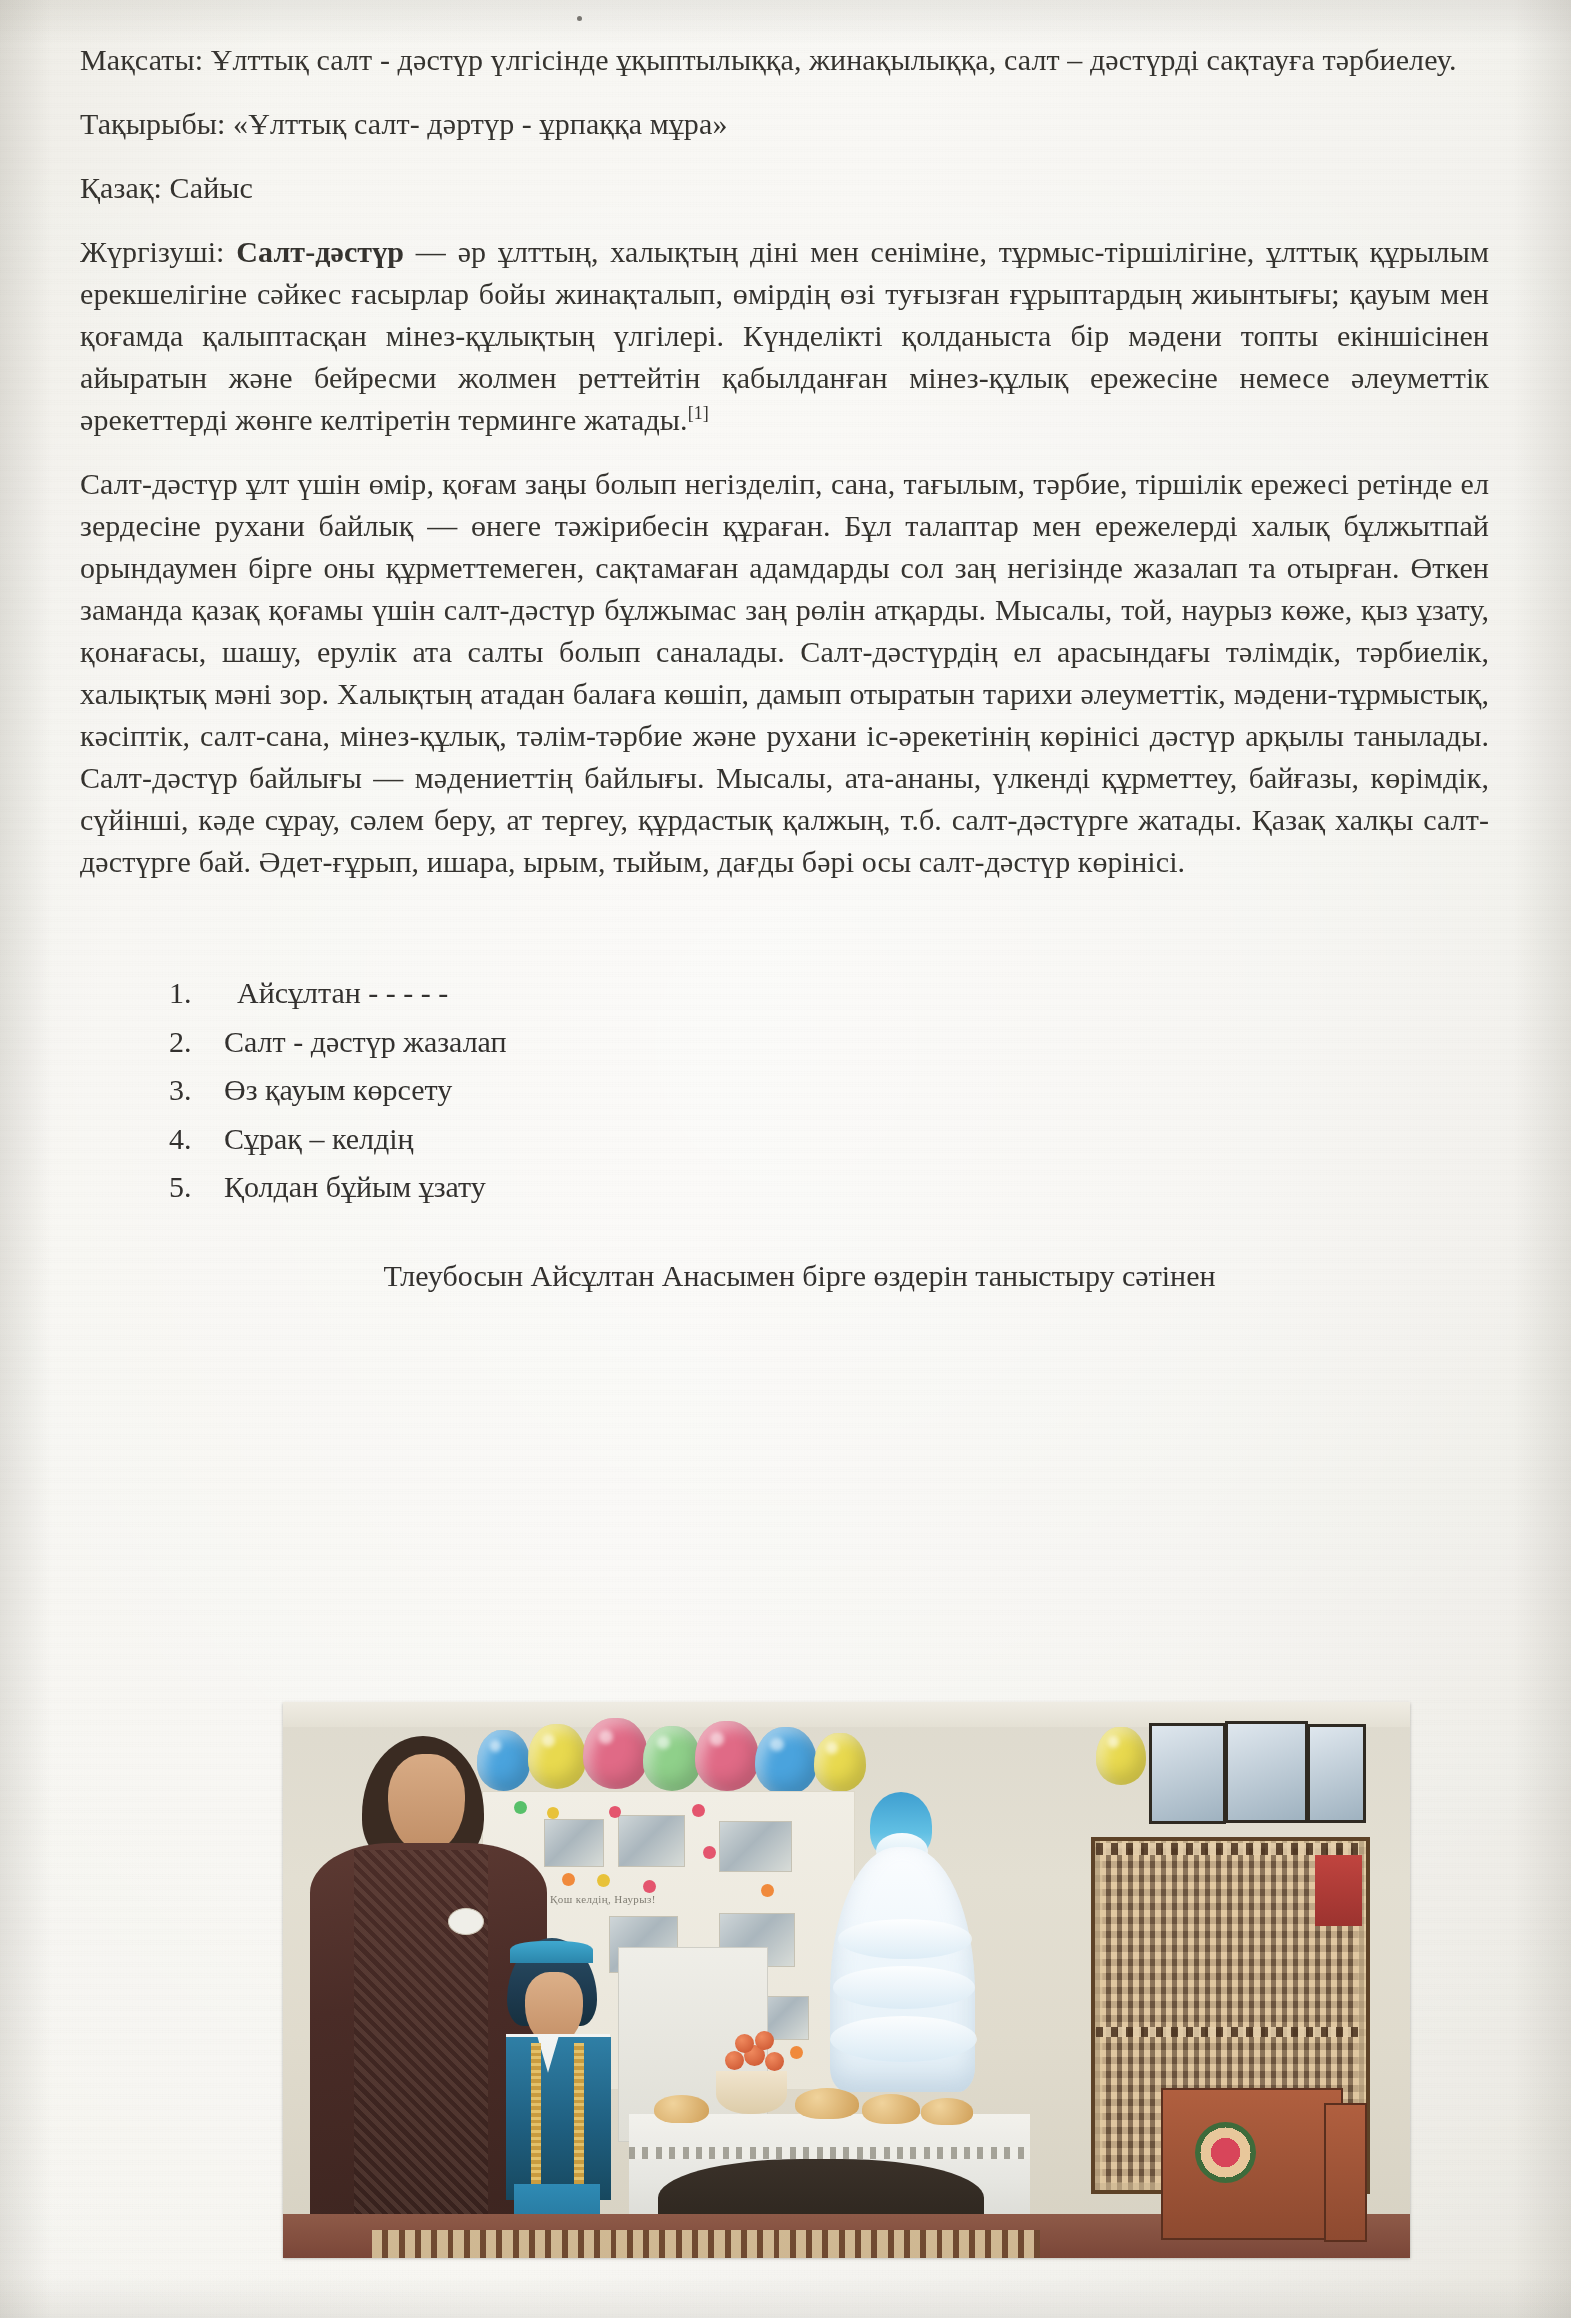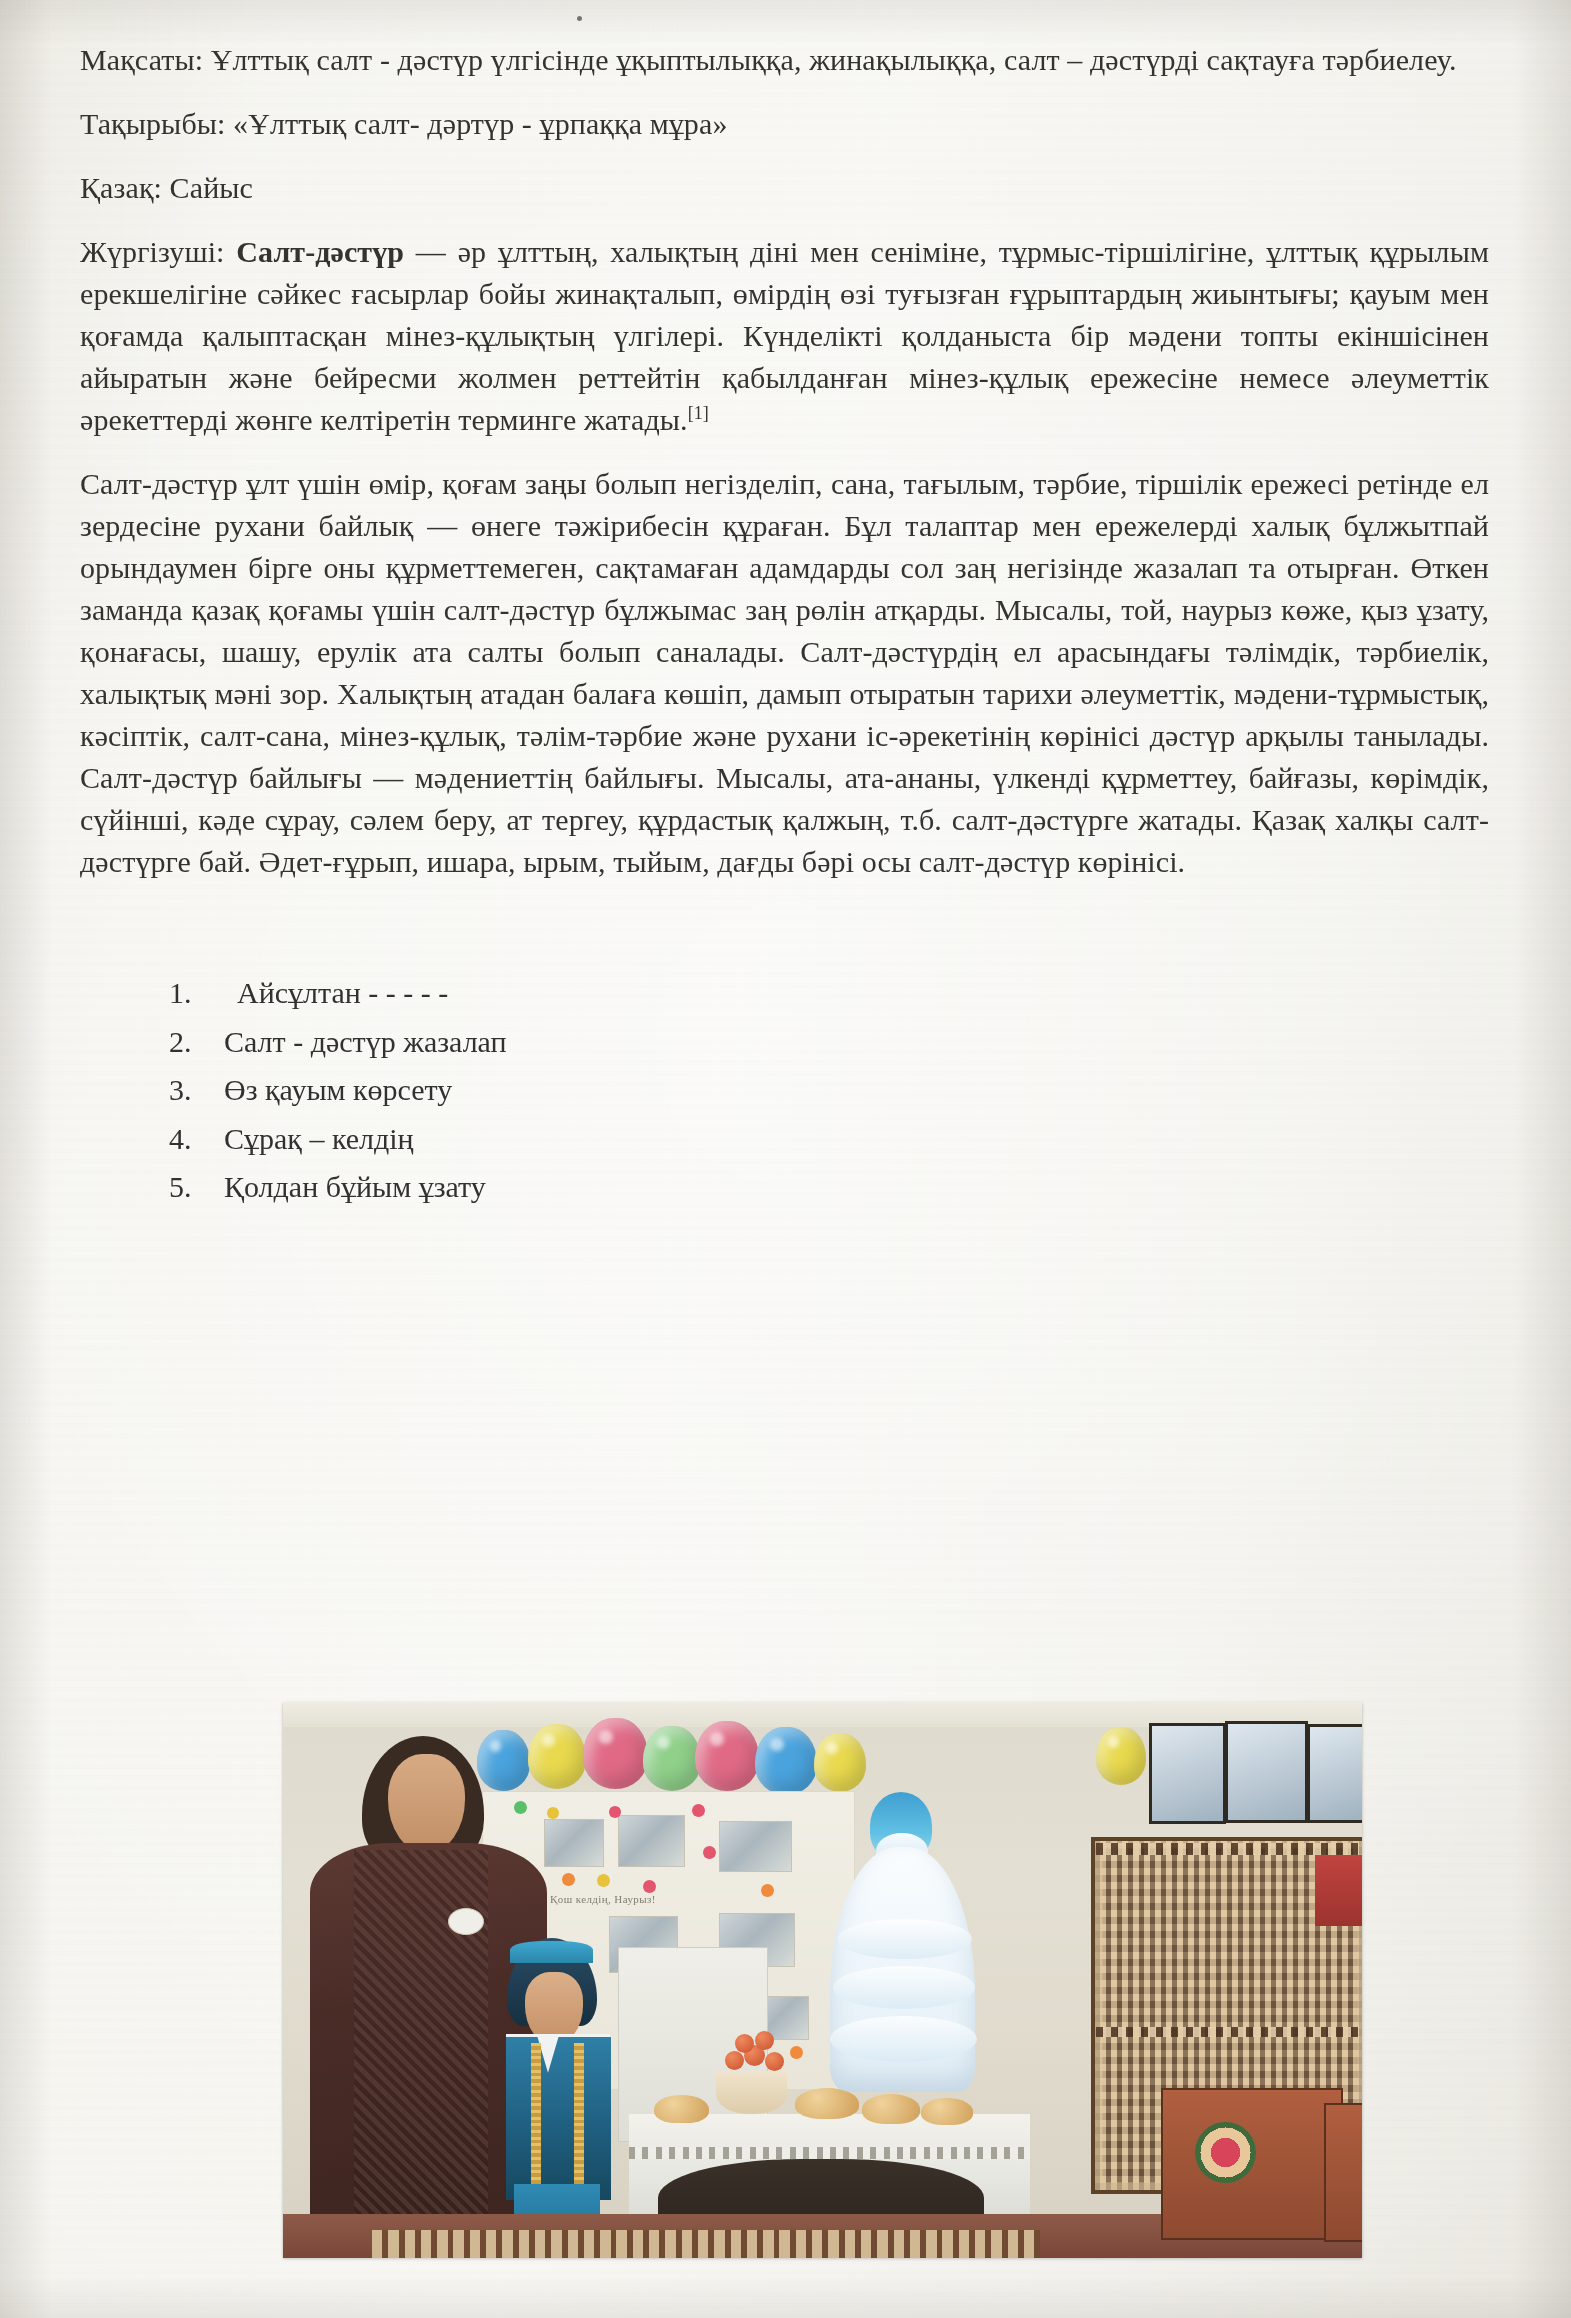--- a/index.html
+++ b/index.html
@@ -114,20 +114,21 @@
     padding-left: 30px;
   }
 
   
   .photo-wrap {
     position: absolute;
     left: 283px;
     top: 1702px;
     width: 1079px;
     height: 556px;
+    padding-left: 48px;
   }
   .photo {
     position: absolute;
     inset: 0;
     overflow: hidden;
     background: #cdc8bb;
     box-shadow: 0 0.7px 3px rgba(60,58,52,.35);
   }
   .ph { position: absolute; }
 
@@ -313,20 +314,21 @@
 
 
     <ol class="agenda">
       <li class="indent-extra">Айсұлтан - - - - -</li>
       <li>Салт  - дәстүр жазалап</li>
       <li>Өз қауым көрсету</li>
       <li>Сұрақ – келдің</li>
       <li>Қолдан бұйым ұзату</li>
     </ol>
 
+    <p class="photo-caption">Тлеубосын Айсұлтан Анасымен бірге өздерін таныстыру сәтінен</p>
   </div>
 
   <div class="photo-wrap">
     <div class="photo">
 
       <div class="ph wall"></div>
       <div class="ph wall-top-band"></div>
 
       <div class="ph balloon" style="left:194px;top:28px;width:53px;height:61px;background:#4aa3dd;"></div>
       <div class="ph balloon" style="left:245px;top:22px;width:58px;height:65px;background:#e8d94e;"></div>

